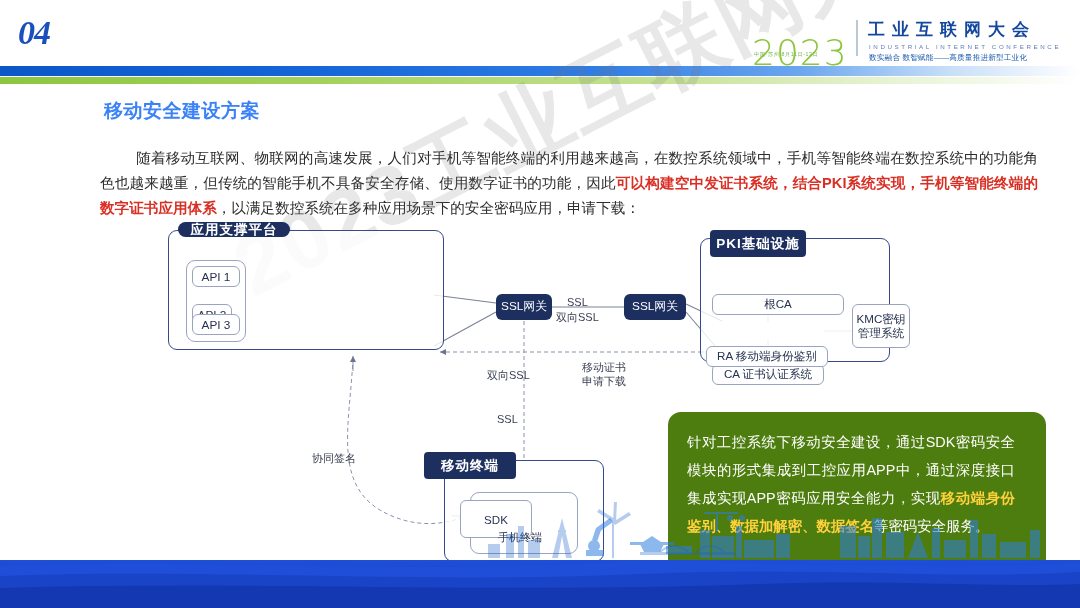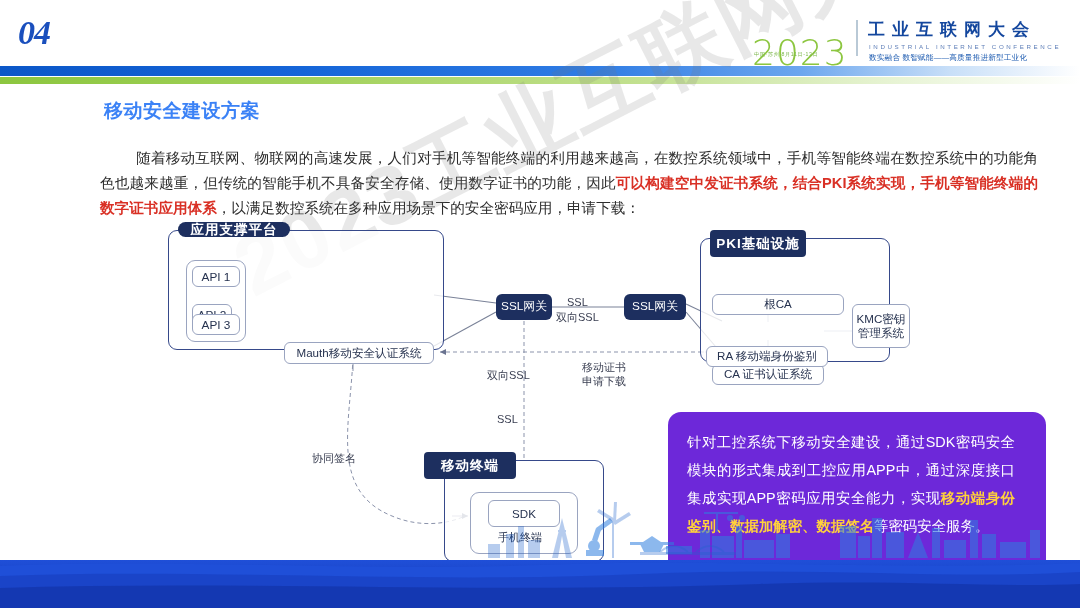--- a/index.html
+++ b/index.html
@@ -130,21 +130,21 @@
     white-space: nowrap;
   }
   .edge-label {
     position: absolute; font-size: 11px; color: #3a3f52;
     white-space: nowrap; line-height: 14px; text-align: center;
   }
 
   
   #callout {
     position: absolute; left: 668px; top: 412px; width: 378px; height: 184px;
-    background: #6d28d9; border-radius: 13px;
+    background: #4d7c0f; border-radius: 13px;
     padding: 16px 31px 0 19px;
     color: #ffffff; font-size: 14.4px; line-height: 28px;
     text-align: justify;
   }
   #callout .hl { color: #ffd13b; font-weight: bold; }
 
   
   #footer-band {
     position: absolute; left: 0; top: 560px; width: 1080px; height: 48px;
     background: linear-gradient(180deg, #1f4fd8 0%, #1a43c6 40%, #1233ad 100%);
@@ -218,21 +218,20 @@
     </svg>
 
     <div class="panel" style="left:168px; top:14px; width:276px; height:120px;"></div>
     <div class="panel-hd" style="left:178px; top:6px; width:112px; height:15px;border-radius:8px;">应用支撑平台</div>
 
     <div class="group-box" style="left:186px; top:44px; width:60px; height:82px;"></div>
     <div class="wbox api" style="left:192px; top:50px; width:48px; height:21px;">API 1</div>
     <div class="wbox api" style="left:192px; top:88px; width:40px; height:21px;text-align:center;">API 2</div>
     <div class="wbox api" style="left:192px; top:98px; width:48px; height:21px;">API 3</div>
 
-    <div class="wbox" style="left:284px; top:126px; width:150px; height:22px;">Mauth移动安全认证系统</div>
 
     <div class="gw" style="left:496px; top:78px; width:56px; height:26px;">SSL网关</div>
     <div class="gw" style="left:624px; top:78px; width:62px; height:26px;">SSL网关</div>
 
     <div class="edge-label" style="left:567px; top:79px;">SSL</div>
     <div class="edge-label" style="left:556px; top:94px;">双向SSL</div>
     <div class="edge-label" style="left:487px; top:152px;">双向SSL</div>
     <div class="edge-label" style="left:582px; top:144px;">移动证书</div>
     <div class="edge-label" style="left:582px; top:158px;">申请下载</div>
     <div class="edge-label" style="left:497px; top:196px;">SSL</div>
@@ -247,21 +246,21 @@
 
     <div class="wbox" style="left:852px; top:88px; width:58px; height:44px; flex-direction:column; line-height:14px;">
       <span>KMC密钥</span>
       <span>管理系统</span>
     </div>
 
     <div class="panel" style="left:444px; top:244px; width:160px; height:102px;"></div>
     <div class="panel-hd" style="left:424px; top:236px; width:92px; height:27px;">移动终端</div>
 
     <div class="group-box" style="left:470px; top:276px; width:108px; height:62px;"></div>
-    <div class="wbox" style="left:488px; top:284px; width:72px; height:27px;">SDK</div>
+    <div class="wbox" style="left:460px; top:284px; width:72px; height:38px;">SDK</div>
     <div class="edge-label" style="left:498px; top:314px; color:#26324f;">手机终端</div>
 
   </div>
 
   <div id="callout"><span>针对工控系统下移动安全建设，通过SDK密码安全模块的形式集成到工控应用APP中，通过深度接口集成实现APP密码应用安全能力，实现</span><span class="hl">移动端身份鉴别、数据加解密、数据签名</span><span>等密码安全服务。</span></div>
 
   <svg id="skyline" viewBox="0 0 1080 66">
     <g fill="#2f7fe0" opacity="0.55">
 
       <path d="M592,40 l4,-12 l5,2 l-4,12 z"></path>

